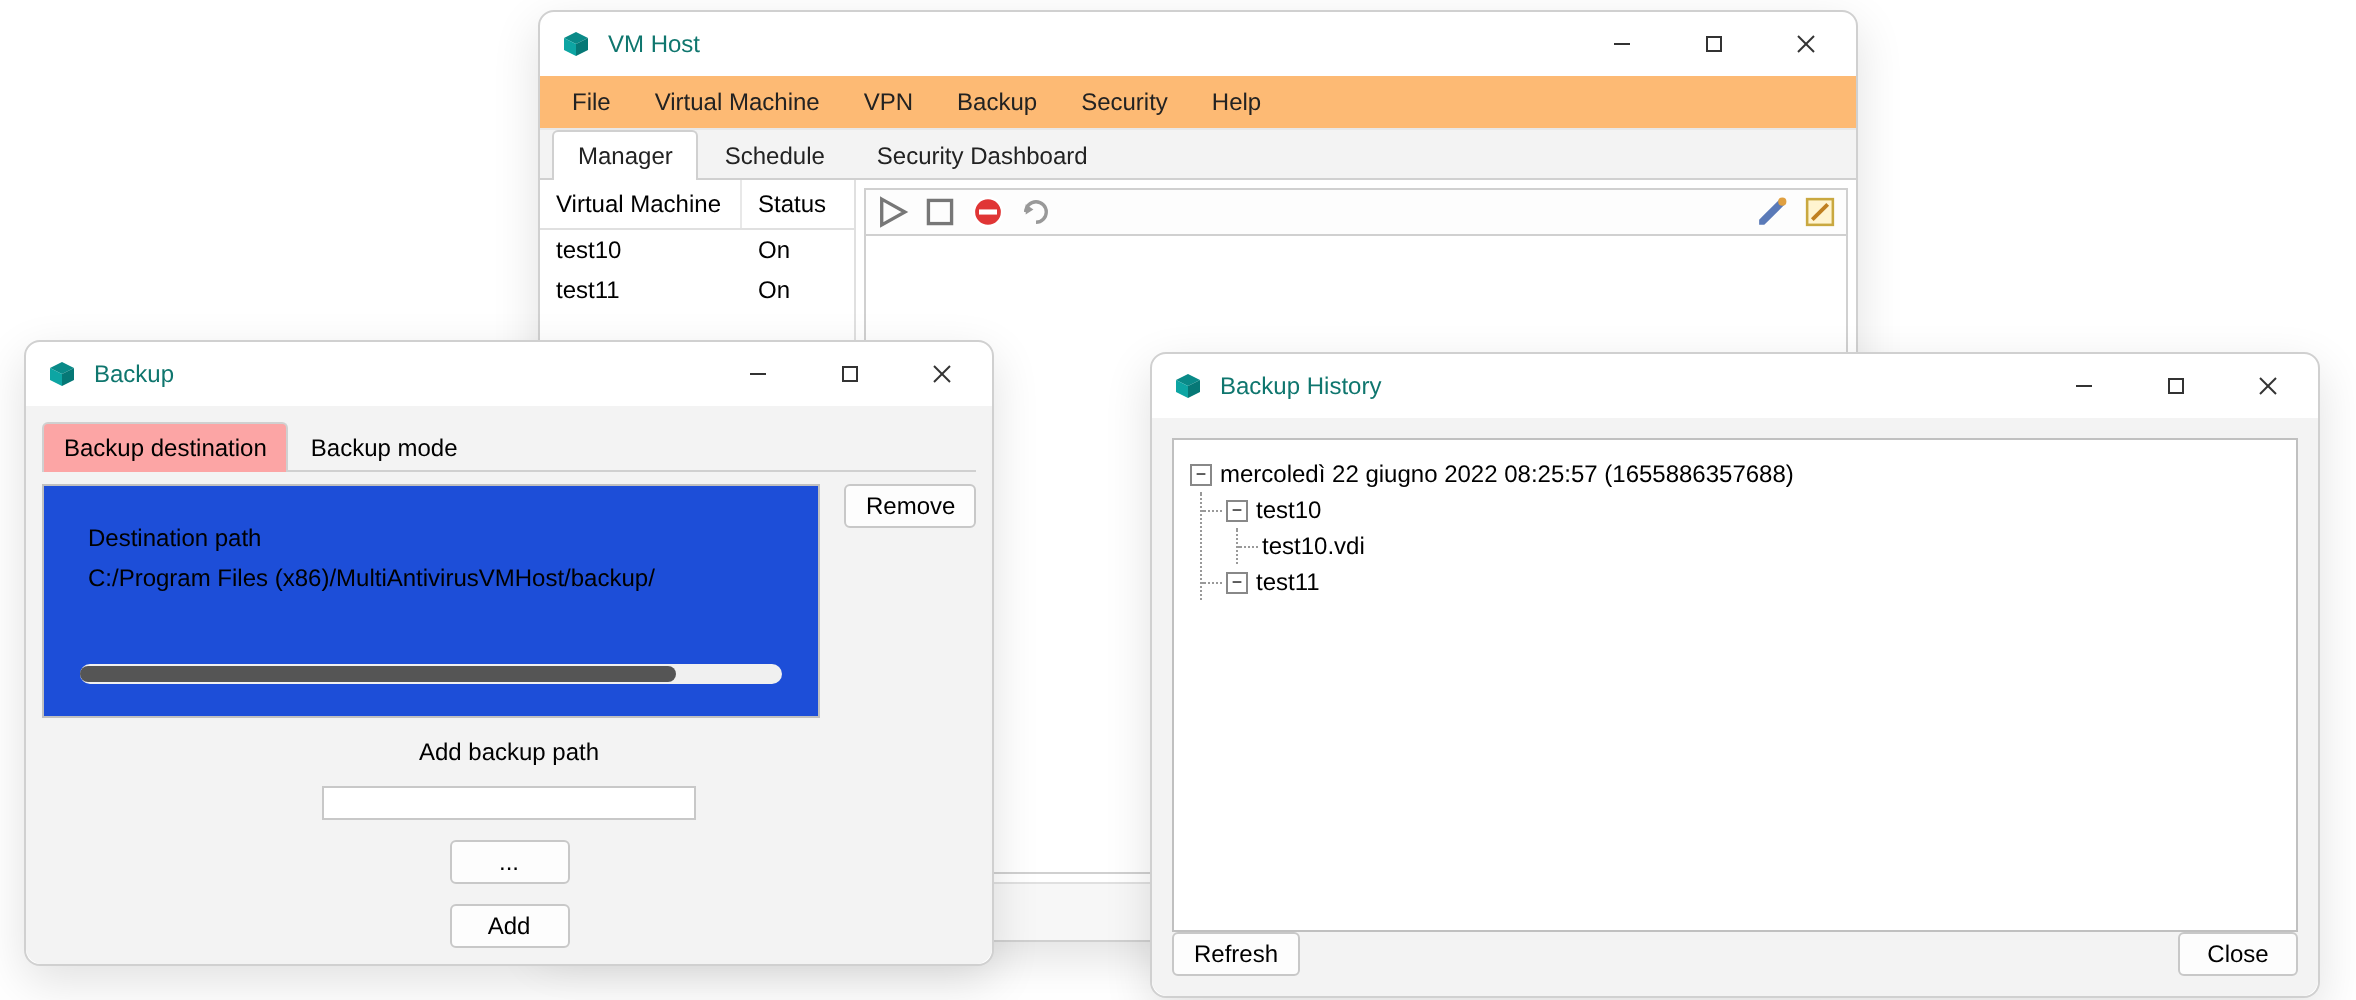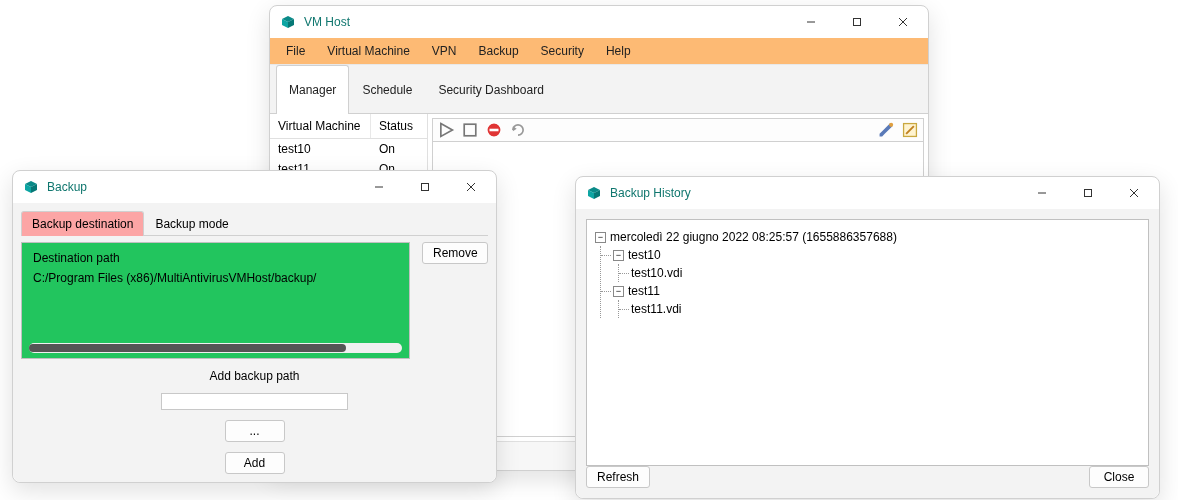--- a/index.html
+++ b/index.html
@@ -79,21 +79,21 @@
       color: #222;
       cursor: default;
     }
     .tabbar {
       display: flex;
       padding: 0 6px;
       background: #f3f3f3;
       border-bottom: 1px solid #d0d0d0;
     }
     .tab {
-      padding: 17px 12px;
+      padding: 5px 12px;
       color: #222;
       cursor: default;
       border: 1px solid transparent;
       border-bottom: none;
       margin-bottom: -1px;
       border-radius: 3px 3px 0 0;
     }
     .tab.active {
       background: #ffffff;
       border-color: #d0d0d0;
@@ -217,23 +217,23 @@
       border-color: #d0d0d0;
     }
     .backup-list-row {
       display: flex;
       gap: 12px;
       margin-top: 6px;
       flex: 1;
     }
     .backup-list {
       flex: 1;
-      background: #22c55e;
+      background: #1d4ed8;
       border: 1px solid #c0c0c0;
-      padding: 5px;
+      padding: 16px;
       display: flex;
       flex-direction: column;
     }
     .backup-list-header {
       padding: 3px 6px;
     }
     .backup-list-item {
       padding: 3px 6px;
     }
     .backup-list-spacer {
@@ -561,25 +561,20 @@
             <div class="tree-child tree-node">
               <span>test10.vdi</span>
             </div>
           </div>
         </div>
         <div class="tree-child">
           <div class="tree-node">
             <span class="tree-expander">−</span>
             <span>test11</span>
           </div>
-          <div class="tree-dotted">
-            <div class="tree-child tree-node">
-              <span>test11.vdi</span>
-            </div>
-          </div>
         </div>
       </div>
     </div>
     <div class="history-bottom">
       <div class="btn">Refresh</div>
       <div class="btn">Close</div>
     </div>
   </div>
 </div>
 

